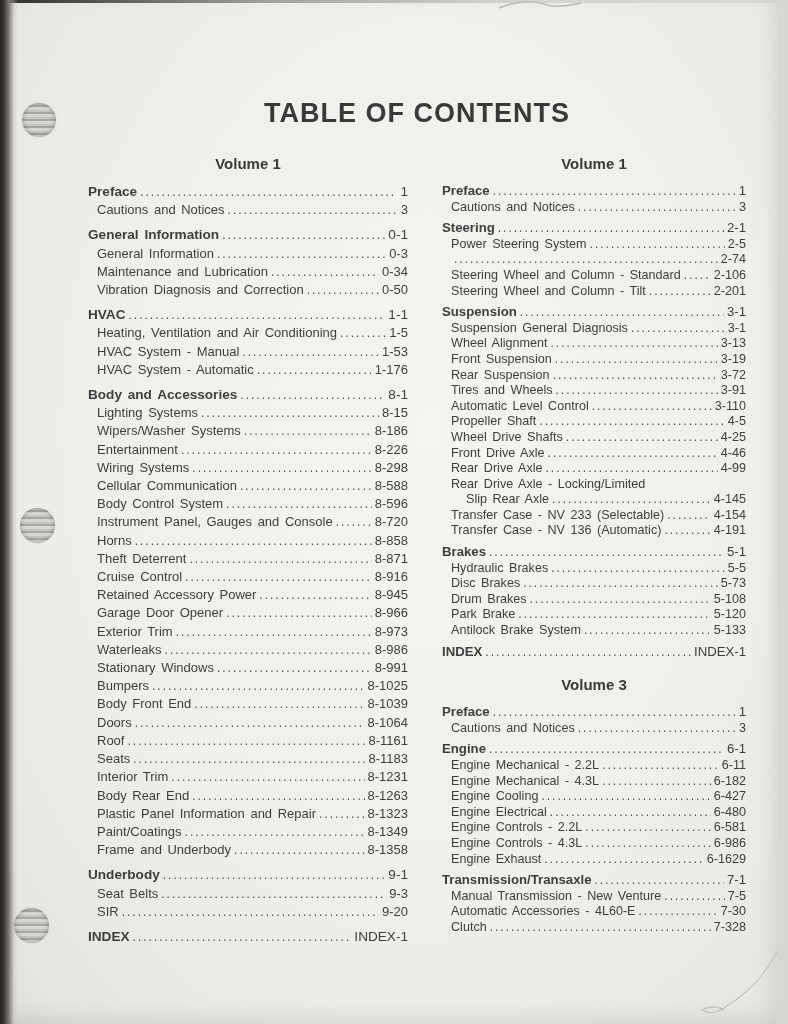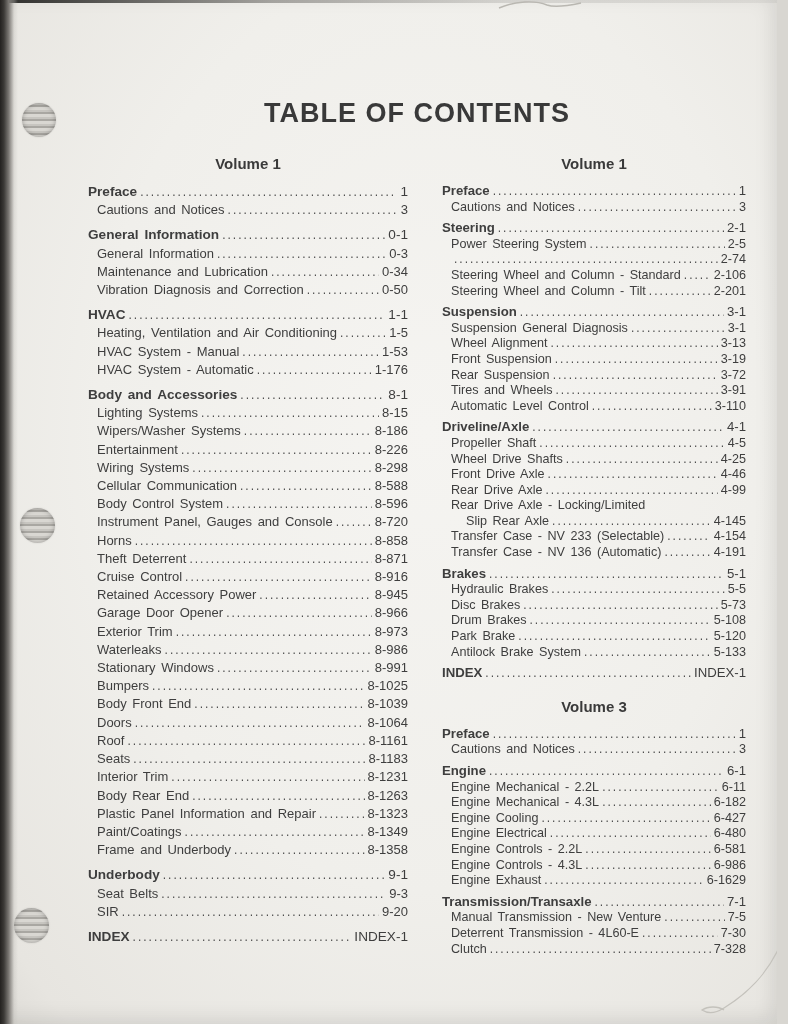--- a/index.html
+++ b/index.html
@@ -351,25 +351,20 @@
             <div class="row sub">
               <span class="lbl">Tires and Wheels</span>
               <span class="dots"></span>
               <span class="pg">3-91</span>
             </div>
             <div class="row sub">
               <span class="lbl">Automatic Level Control</span>
               <span class="dots"></span>
               <span class="pg">3-110</span>
             </div>
-            <div class="row section">
-              <span class="lbl">Driveline/Axle</span>
-              <span class="dots"></span>
-              <span class="pg">4-1</span>
-            </div>
             <div class="row sub">
               <span class="lbl">Propeller Shaft</span>
               <span class="dots"></span>
               <span class="pg">4-5</span>
             </div>
             <div class="row sub">
               <span class="lbl">Wheel Drive Shafts</span>
               <span class="dots"></span>
               <span class="pg">4-25</span>
             </div>
@@ -493,21 +488,21 @@
               <span class="lbl">Transmission/Transaxle</span>
               <span class="dots"></span>
               <span class="pg">7-1</span>
             </div>
             <div class="row sub">
               <span class="lbl">Manual Transmission - New Venture</span>
               <span class="dots"></span>
               <span class="pg">7-5</span>
             </div>
             <div class="row sub">
-              <span class="lbl">Deterrent Transmission - 4L60-E</span>
+              <span class="lbl">Automatic Accessories - 4L60-E</span>
               <span class="dots"></span>
               <span class="pg">7-30</span>
             </div>
             <div class="row sub">
               <span class="lbl">Clutch</span>
               <span class="dots"></span>
               <span class="pg">7-328</span>
             </div>
           </div>
         </div>

